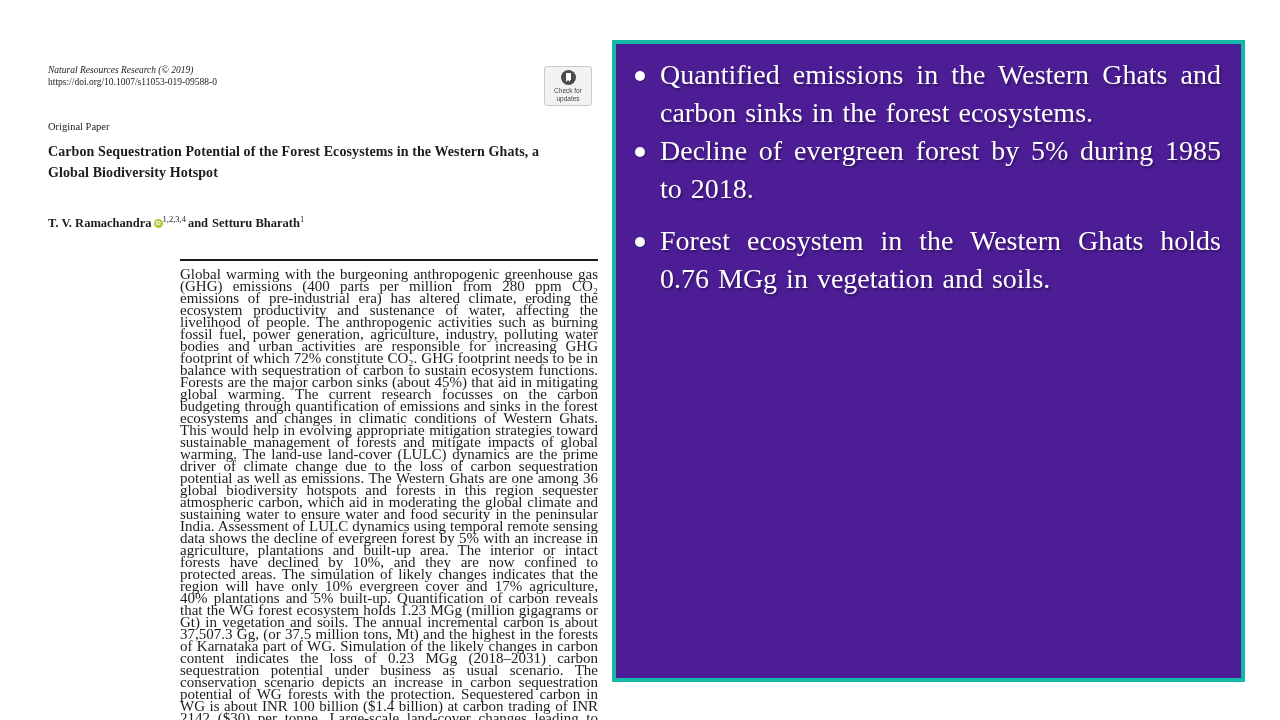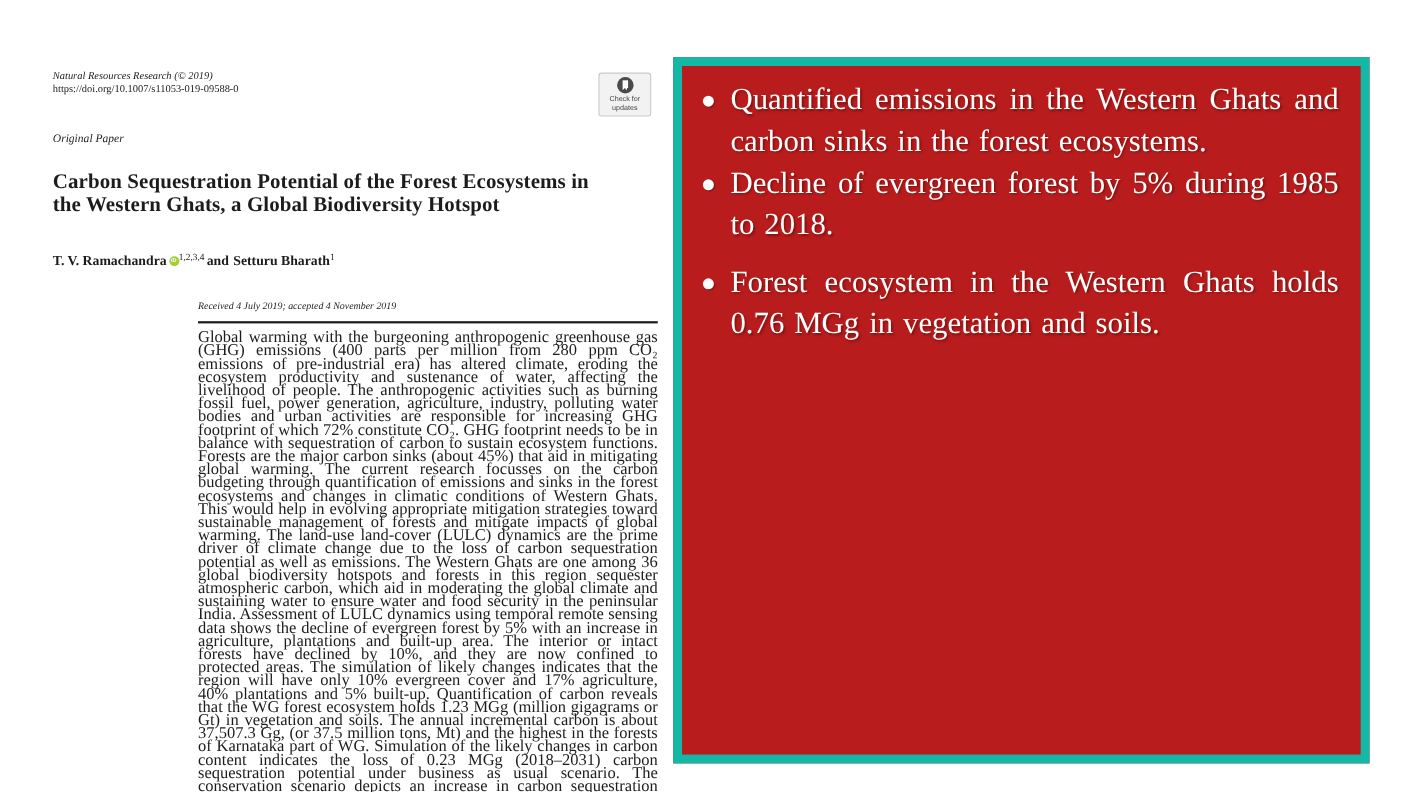--- a/index.html
+++ b/index.html
@@ -45,25 +45,25 @@
     content: ""; position: absolute; left: 0; bottom: -2px;
     border-left: 2.5px solid #ffffff; border-right: 2.5px solid #ffffff;
     border-bottom: 2.5px solid transparent;
   }
   .badge-label {
     font-family: "Liberation Sans", sans-serif;
     font-size: 6.5px; line-height: 7.5px; text-align: center;
     color: #444; width: 34px;
   }
 
-  .article-type { font-style: italic; font-size: 10.5px; margin-top: 33px; }
+  .article-type { font-size: 10.5px; margin-top: 33px; }
 
   .paper-title {
-    font-weight: bold; font-size: 19px; line-height: 21px;
-    margin-top: 23px; max-width: 505px; letter-spacing: 0.1px;
+    font-weight: bold; font-size: 14px; line-height: 21px;
+    margin-top: 9px; max-width: 505px; letter-spacing: 0.1px;
   }
 
   .authors-line { margin-top: 31px; font-weight: bold; font-size: 12.5px; }
   .orcid-dot {
     display: inline-block; width: 9px; height: 9px; border-radius: 50%;
     background: #a6ce39; vertical-align: -1px; margin-left: 2px;
     position: relative;
   }
   .orcid-dot::after {
     content: "iD"; position: absolute; left: 0; top: 0; width: 9px; height: 9px;
@@ -78,24 +78,24 @@
   .abstract-rule { border: 0; border-top: 2px solid #1a1a1a; margin-top: 9px; }
   .abstract-text {
     margin-top: 7px;
     font-size: 15px; line-height: 12px;
     text-align: justify;
   }
 
   
   .highlights-panel {
     position: absolute;
-    left: 612px; top: 52px;
+    left: 612px; top: 40px;
     width: 633px; height: 642px;
-    background: #b91c1c;
-    border: 8px solid #14b8a6;
+    background: #4c1d95;
+    border: 4px solid #14b8a6;
     padding: 12px 20px 0 0;
   }
   .highlights-list { list-style: none; }
   .highlight-item {
     position: relative;
     padding-left: 44px;
     color: #ffffff;
     font-size: 28px; line-height: 38px;
     text-align: justify;
     word-spacing: 2px;
@@ -128,21 +128,20 @@
 
   <div class="article-type">Original Paper</div>
 
   <h1 class="paper-title">Carbon Sequestration Potential of the Forest Ecosystems in the Western Ghats, a Global Biodiversity Hotspot</h1>
 
   <div class="authors-line">
     <span>T. V. Ramachandra</span><span class="orcid-dot"></span><sup>1,2,3,4</sup><span class="author-connector">and</span><span>Setturu Bharath</span><sup>1</sup>
   </div>
 
   <div class="abstract-block">
-    <div class="received-line">Received 4 July 2019; accepted 4 November 2019</div>
     <hr class="abstract-rule">
     <p class="abstract-text">Global warming with the burgeoning anthropogenic greenhouse gas (GHG) emissions (400 parts per million from 280 ppm CO₂ emissions of pre-industrial era) has altered climate, eroding the ecosystem productivity and sustenance of water, affecting the livelihood of people. The anthropogenic activities such as burning fossil fuel, power generation, agriculture, industry, polluting water bodies and urban activities are responsible for increasing GHG footprint of which 72% constitute CO₂. GHG footprint needs to be in balance with sequestration of carbon to sustain ecosystem functions. Forests are the major carbon sinks (about 45%) that aid in mitigating global warming. The current research focusses on the carbon budgeting through quantification of emissions and sinks in the forest ecosystems and changes in climatic conditions of Western Ghats. This would help in evolving appropriate mitigation strategies toward sustainable management of forests and mitigate impacts of global warming. The land-use land-cover (LULC) dynamics are the prime driver of climate change due to the loss of carbon sequestration potential as well as emissions. The Western Ghats are one among 36 global biodiversity hotspots and forests in this region sequester atmospheric carbon, which aid in moderating the global climate and sustaining water to ensure water and food security in the peninsular India. Assessment of LULC dynamics using temporal remote sensing data shows the decline of evergreen forest by 5% with an increase in agriculture, plantations and built-up area. The interior or intact forests have declined by 10%, and they are now confined to protected areas. The simulation of likely changes indicates that the region will have only 10% evergreen cover and 17% agriculture, 40% plantations and 5% built-up. Quantification of carbon reveals that the WG forest ecosystem holds 1.23 MGg (million gigagrams or Gt) in vegetation and soils. The annual incremental carbon is about 37,507.3 Gg, (or 37.5 million tons, Mt) and the highest in the forests of Karnataka part of WG. Simulation of the likely changes in carbon content indicates the loss of 0.23 MGg (2018–2031) carbon sequestration potential under business as usual scenario. The conservation scenario depicts an increase in carbon sequestration potential of WG forests with the protection. Sequestered carbon in WG is about INR 100 billion ($1.4 billion) at carbon trading of INR 2142 ($30) per tonne. Large-scale land-cover changes leading to deforestation has contributed to an increase in mean temperature by 0.5°C and decline in rainy days, which necessitates evolving prudent landscape management strategies involving all stakeholders for conservation of ecologically fragile WG. This will enhance the ability of</p>
   </div>
 
 </div>
 
 <div class="highlights-panel">
   <ul class="highlights-list">
     <li class="highlight-item">
       <span class="bullet-dot"></span>

